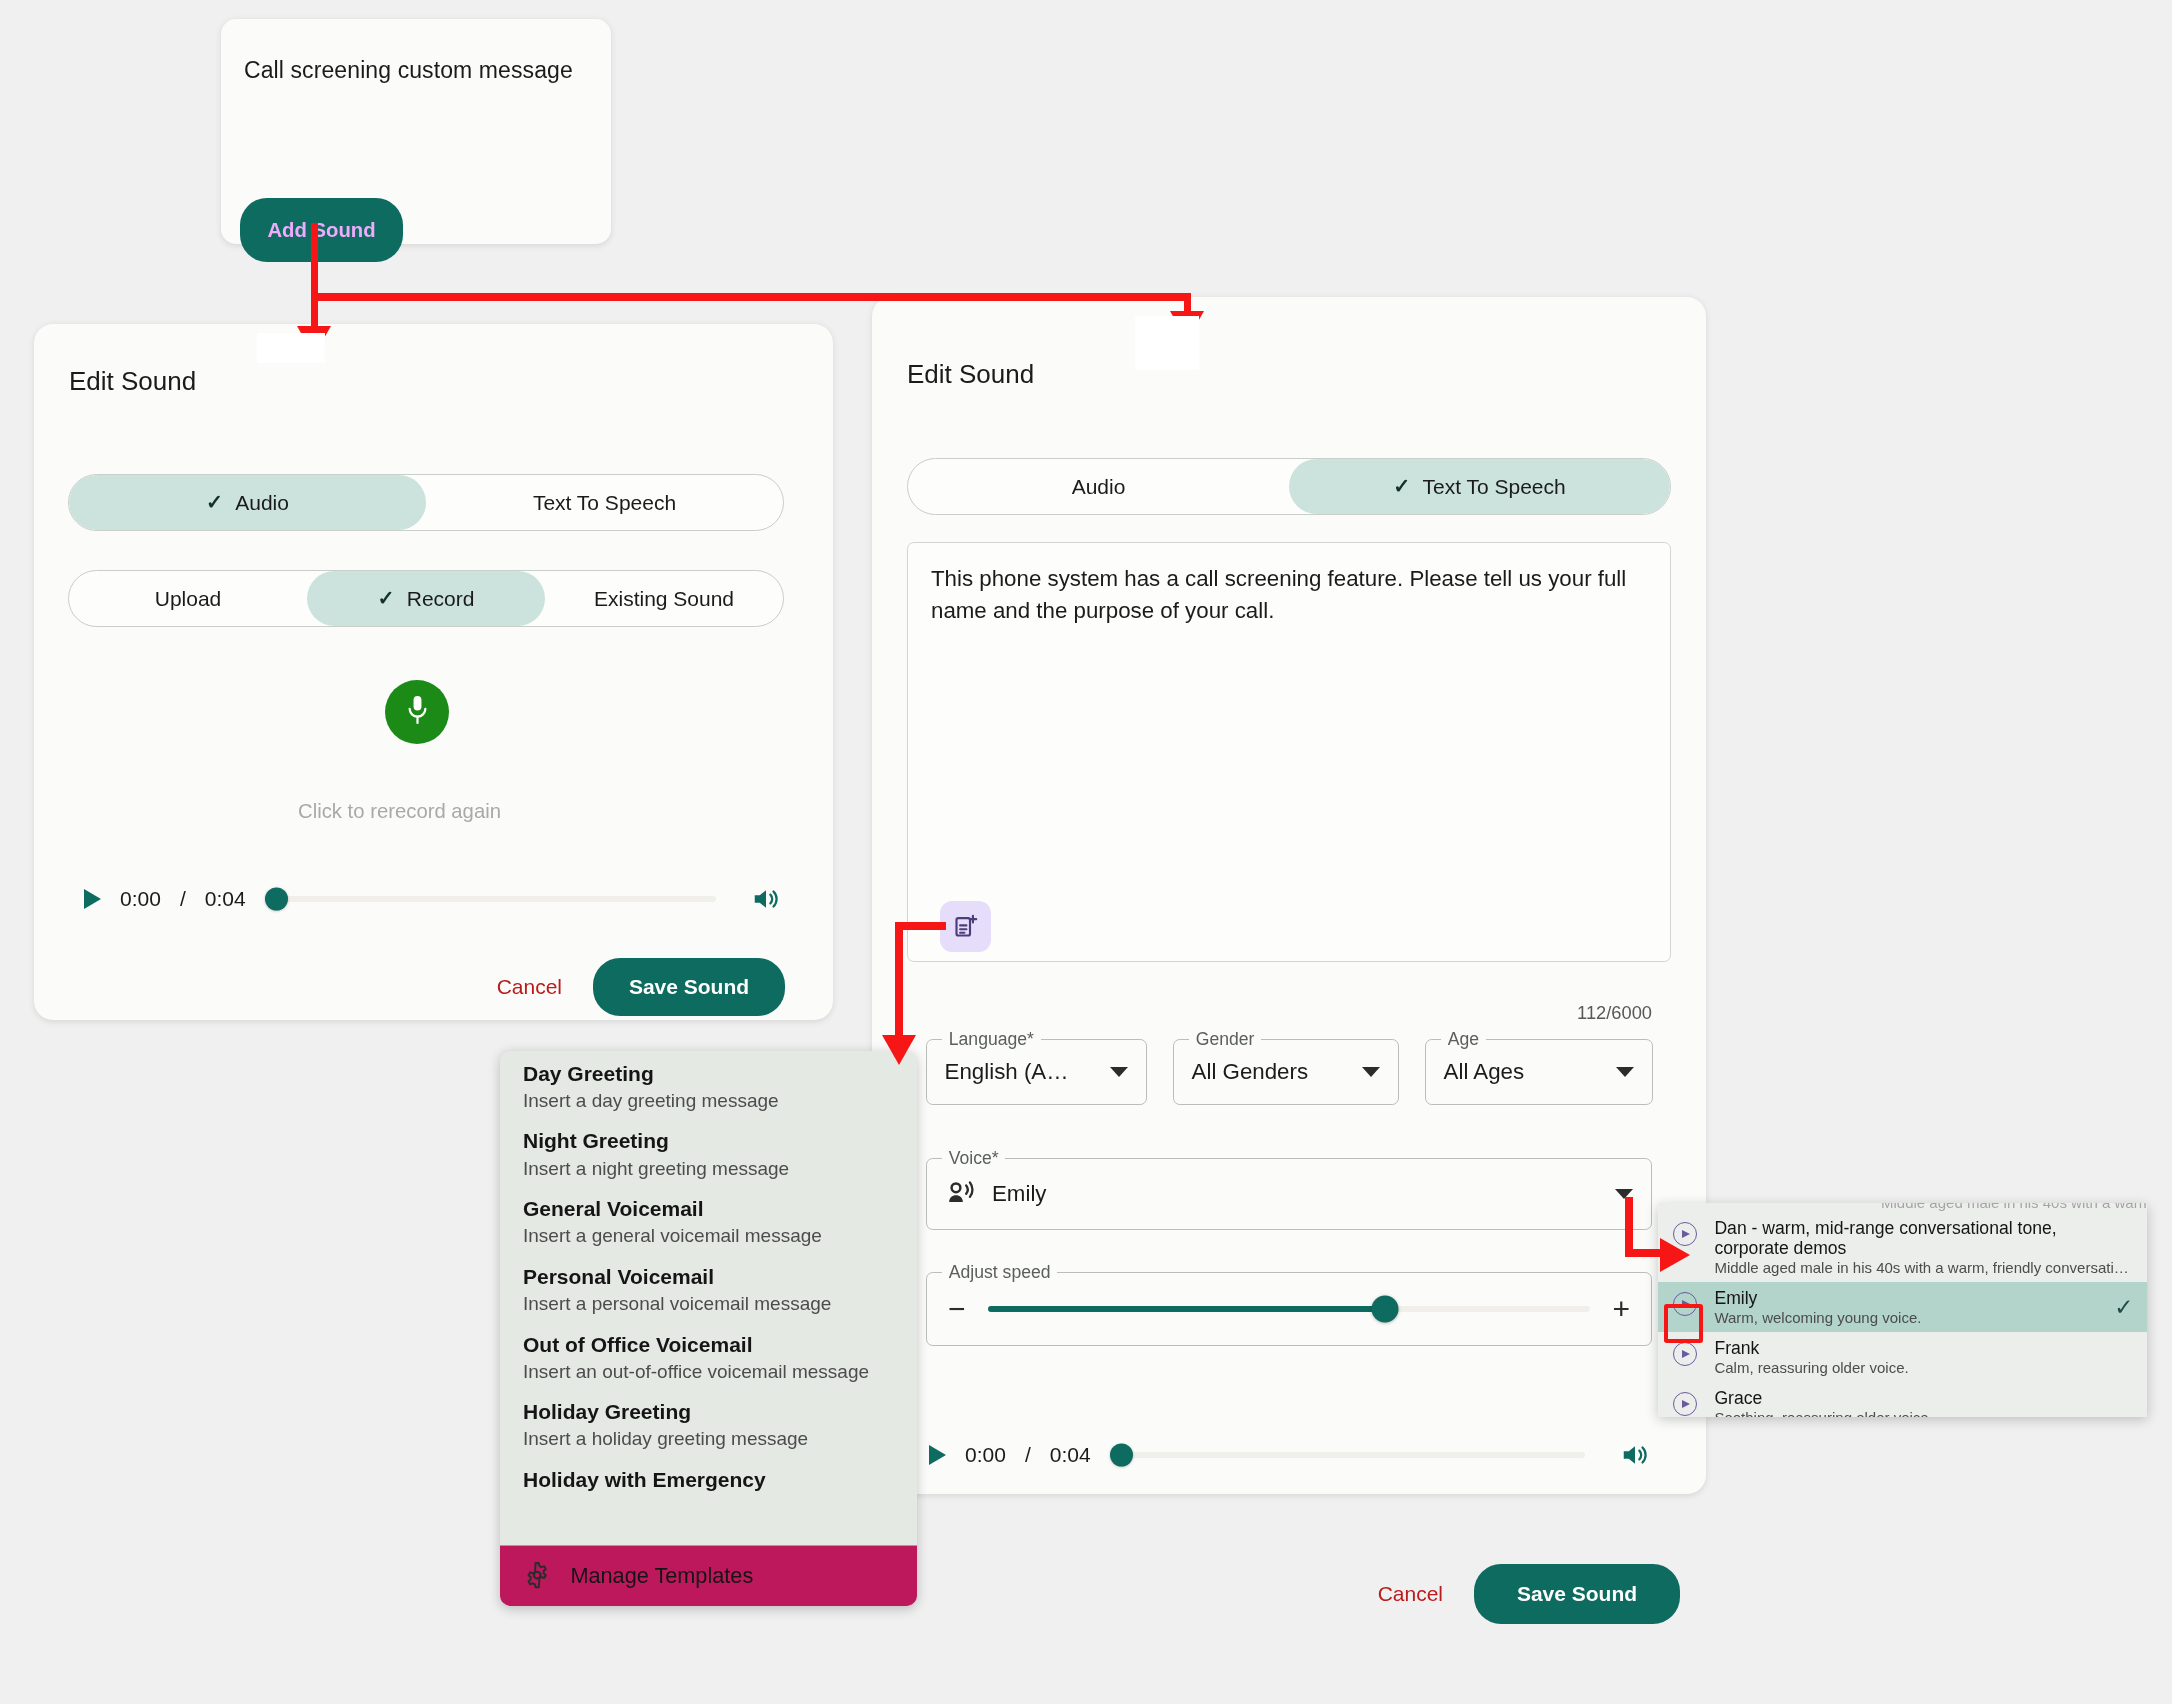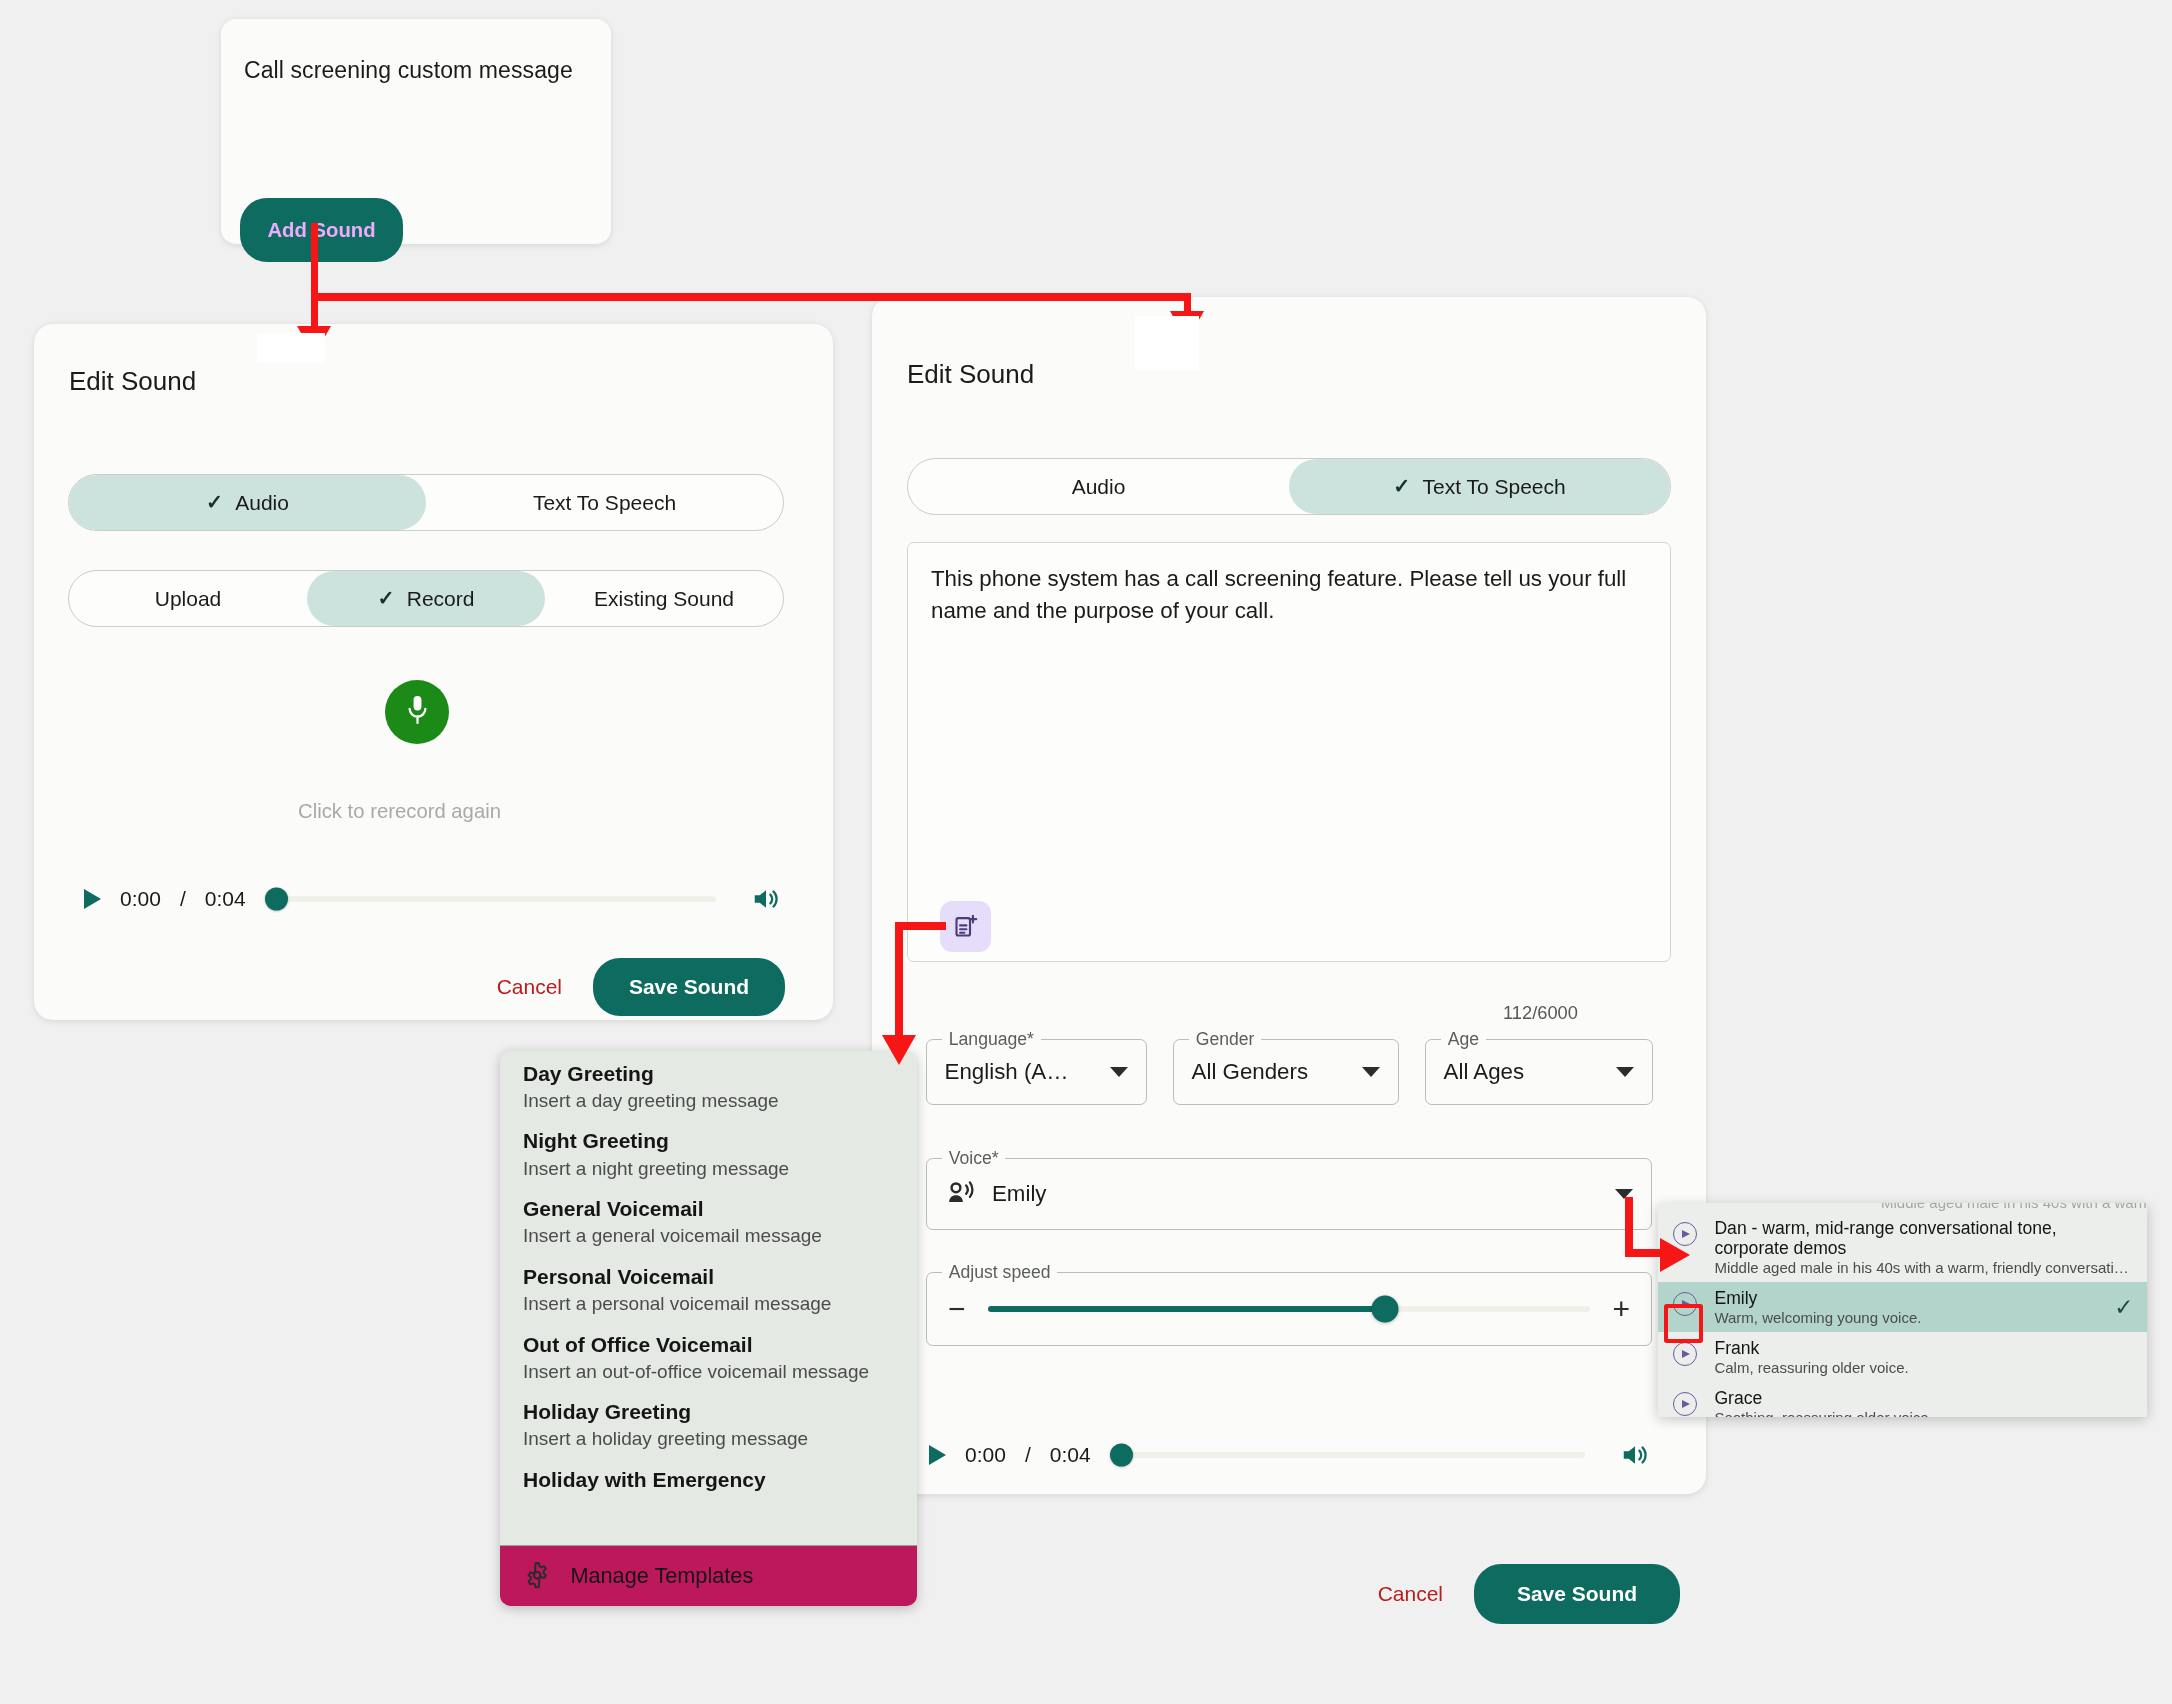--- a/index.html
+++ b/index.html
@@ -132,21 +132,21 @@
     font-size: 22.3px; line-height: 1.42; color: #1b1b1b;
   }
   #insert-template-btn {
     position: absolute; left: 940px; top: 901px;
     width: 51px; height: 51px; border-radius: 12.2px;
     background: #e6ddfb; border: none; cursor: pointer;
     display: flex; align-items: center; justify-content: center;
   }
   #char-counter {
     position: absolute; left: 1503px; top: 1002px; width: 149px;
-    font-size: 18.3px; color: #585858;
+    text-align: right; font-size: 18.3px; color: #585858;
   }
 
   
   .field {
     position: absolute;
     border: 1px solid #b9beb9; border-radius: 6.8px; background: transparent;
   }
   .field > .legend {
     position: absolute; top: -11.5px; left: 15px;
     background: #fbfbf9; padding: 0 6.8px;

